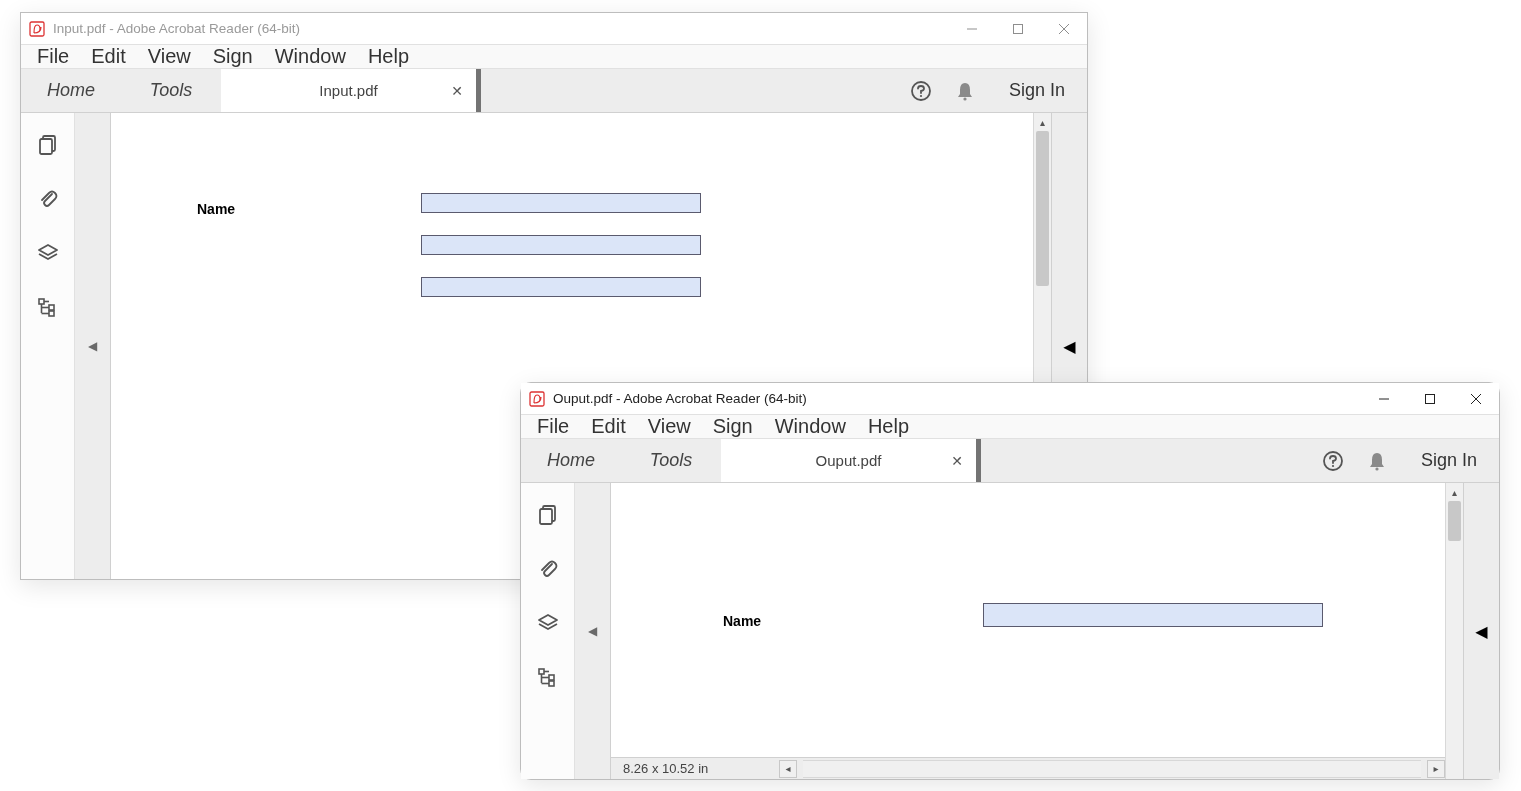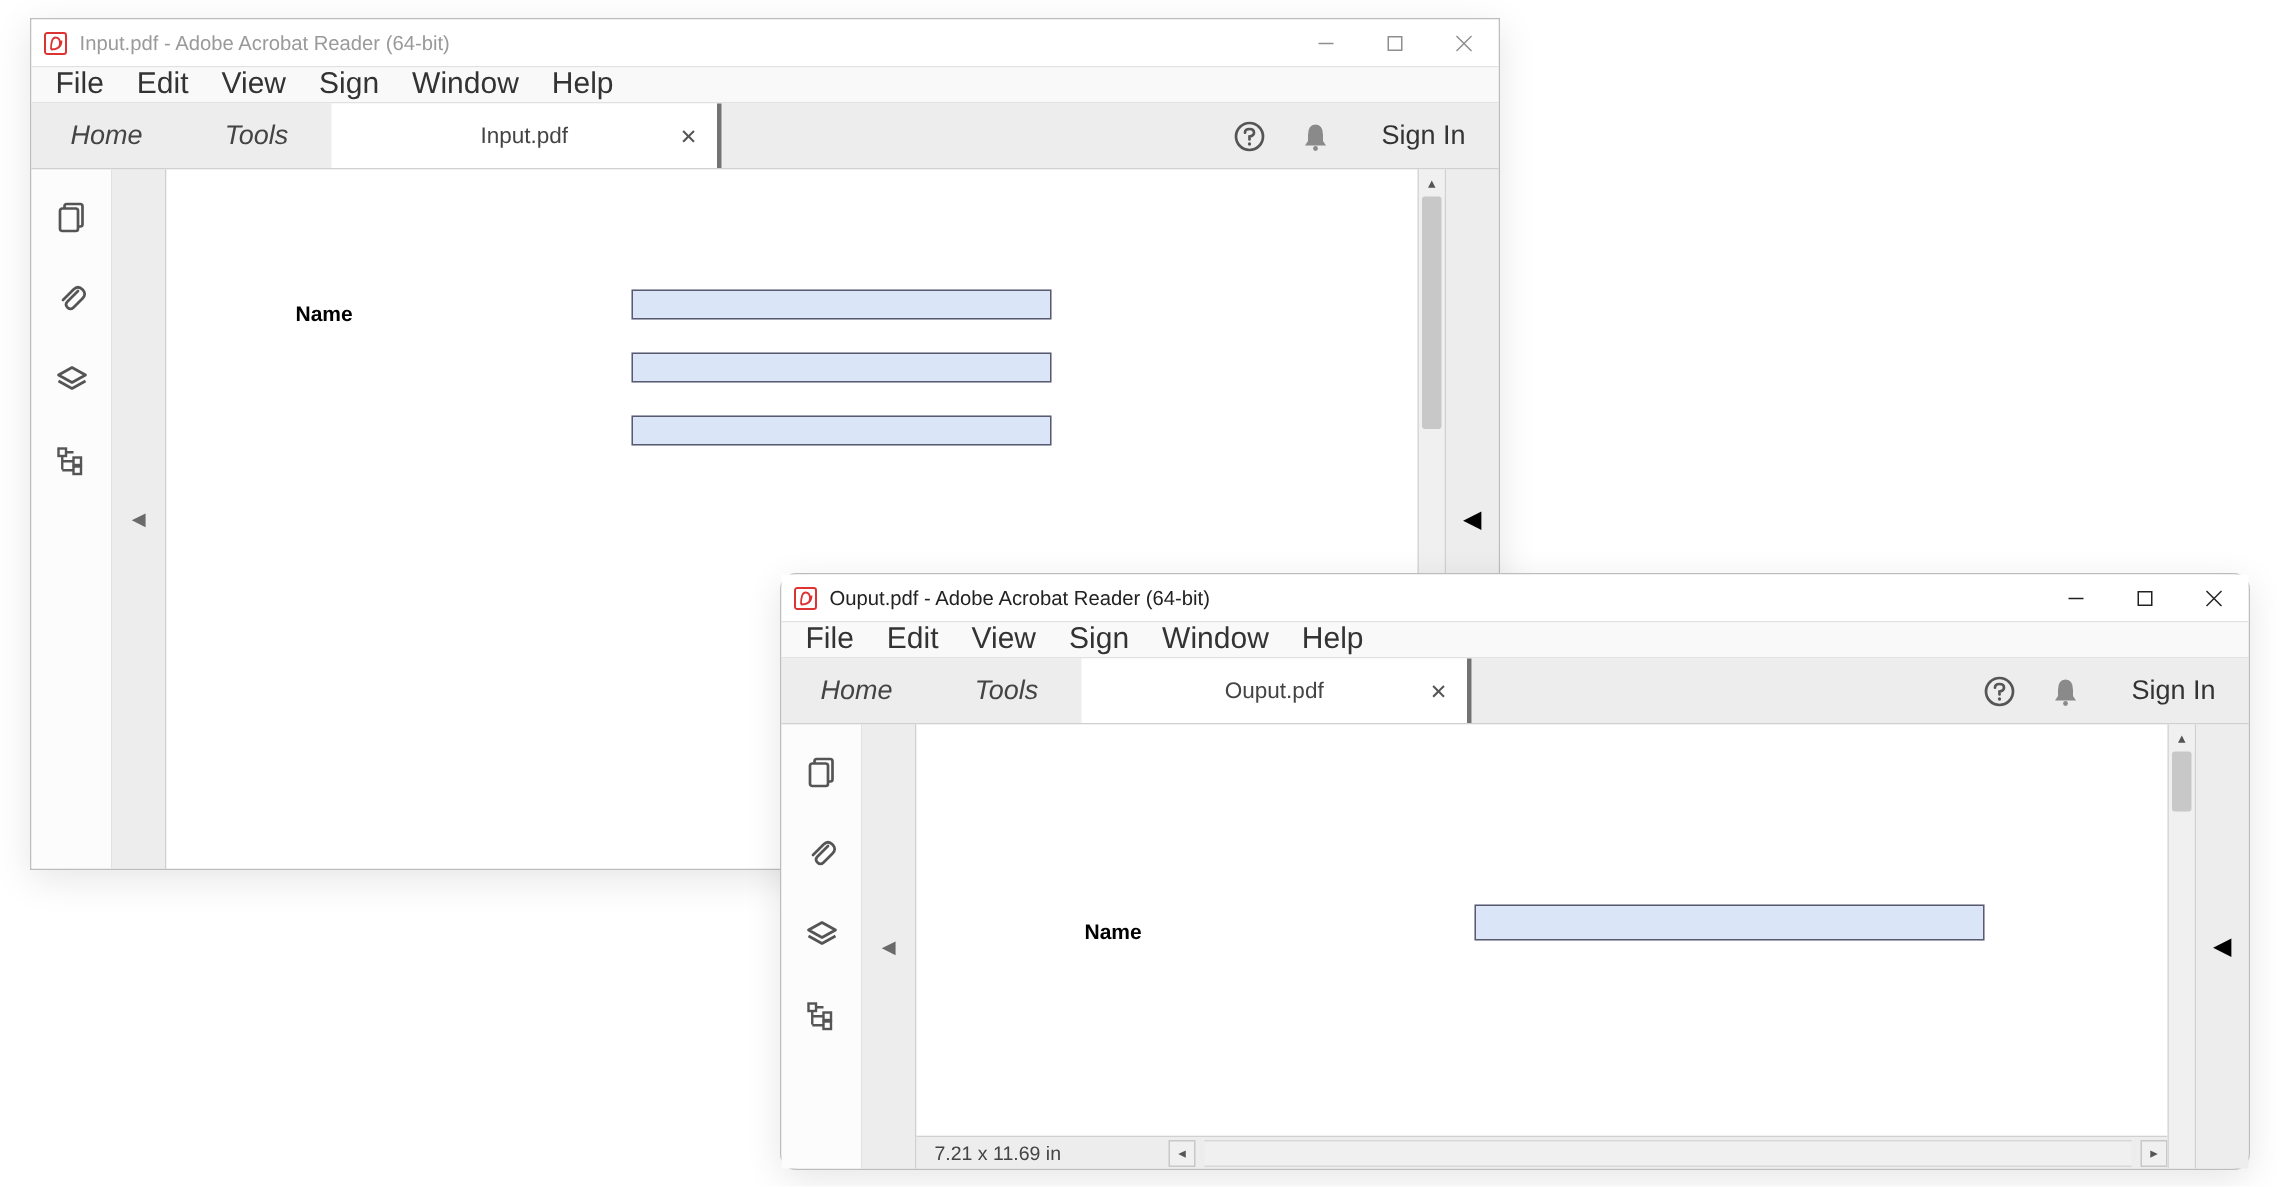--- a/index.html
+++ b/index.html
@@ -58,21 +58,21 @@
     border-bottom: 1px solid #d0d0d0;
   }
   .tabstrip .bigtab {
     width: 100px;
     display:flex; align-items:center; justify-content:center;
     font-size: 18px; color: #444; font-style: italic;
   }
   .doc-tab {
     min-width: 260px;
     background: #ffffff;
-    border-right: 3px solid #737373;
+    border-right: 5px solid #737373;
     display: flex; align-items:center; justify-content:center;
     position: relative;
     font-size: 15px; color: #444;
   }
   .doc-tab .close {
     position: absolute; right: 10px; top: 50%; transform: translateY(-50%);
     font-size: 14px; color:#555; width:18px; height:18px;
     display:flex;align-items:center;justify-content:center;
   }
   .tabstrip .spacer { flex:1; }
@@ -146,21 +146,21 @@
   }
   .hscroll-track {
     flex:1; height:18px; background:#f0f0f0; border:1px solid #d8d8d8; border-left:none; border-right:none;
   }
 
   svg { display:block; }
 </style>
 </head>
 <body>
 
-<div class="win inactive" style="left:20px; top:12px; width:980px; height:568px;">
+<div class="win inactive" style="left:20px; top:12px; width:1068px; height:568px;">
 
   <div class="titlebar">
     <span class="icon-slot">
       <svg width="16" height="16" viewBox="0 0 16 16">
           <rect x="1" y="1" width="14" height="14" rx="1.5" fill="#fff" stroke="#d33" stroke-width="1.3"></rect>
           <path d="M5 12 Q5 4 8 4 Q11 4 11 8 Q11 12 5 12 Q12 12 12 6" fill="none" stroke="#d33" stroke-width="1.2"></path>
         </svg>
     </span>
     <span class="title-text">Input.pdf - Adobe Acrobat Reader (64-bit)</span>
     <span class="winbtn">
@@ -366,21 +366,21 @@
     <div class="gutter">
       <span class="tri">◀</span>
     </div>
 
     <div class="page-area">
       <div class="page-scroll">
         <span class="form-label" style="left:100px; top:130px;">Name</span>
         <div class="form-field" style="left:372px; top:120px; width:340px; height:24px;"></div>
       </div>
       <div class="statusbar">
-        <span style="min-width:150px;">7.21 x 11.69 in</span>
+        <span style="min-width:150px;">8.26 x 10.52 in</span>
         <span class="hscroll-btn">◂</span>
         <div class="hscroll-track"></div>
         <span class="hscroll-btn">▸</span>
       </div>
     </div>
 
     <div class="vscroll">
       <div class="up">▴</div>
       <div class="thumb" style="top:18px; height:40px;"></div>
     </div>

